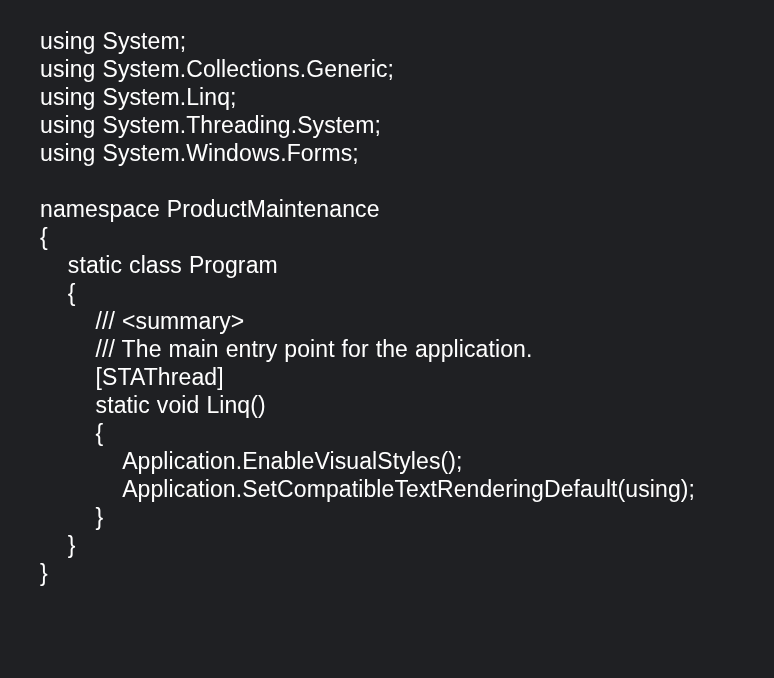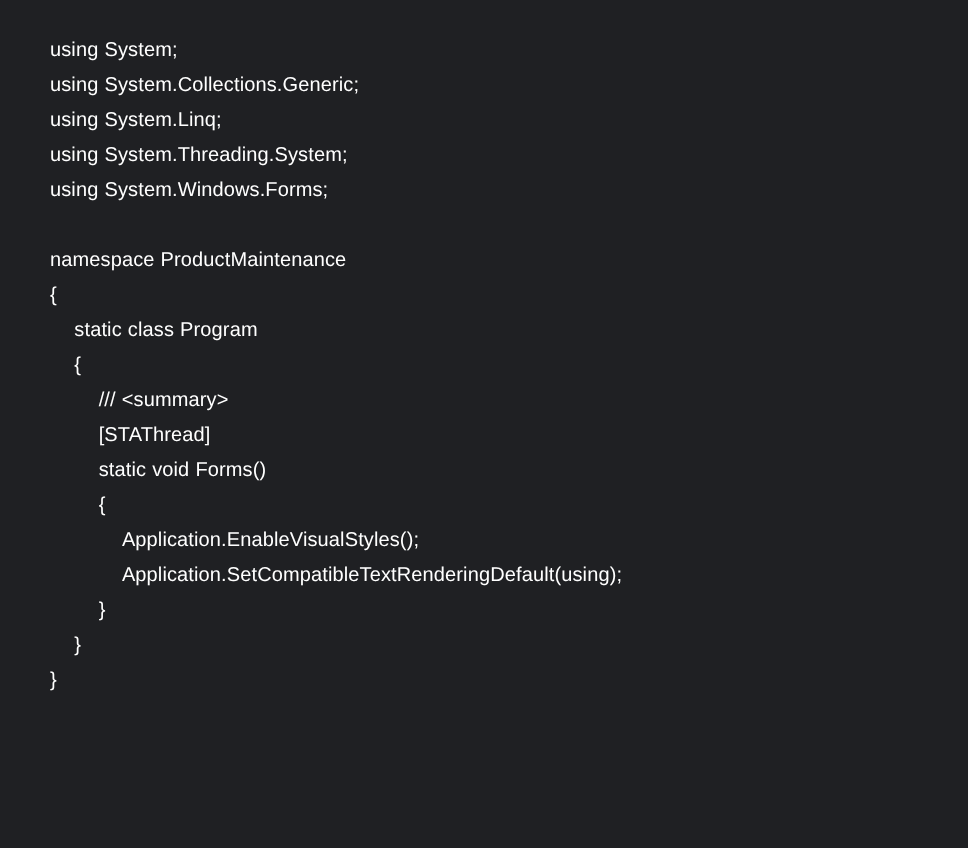--- a/index.html
+++ b/index.html
@@ -10,21 +10,21 @@
     overflow: hidden;
     background: #1f2023;
   }
   .code-viewport {
     box-sizing: border-box;
     width: 774px;
     height: 678px;
     background: #1f2023;
     padding: 27px 8px 0 40px;
     font-family: "Liberation Sans", "DejaVu Sans", sans-serif;
-    font-size: 16px;
+    font-size: 23px;
     line-height: 28px;
     font-weight: 400;
     color: #ffffff;
     letter-spacing: 0.1px;
     word-spacing: 0.02em;
   }
   .code-line {
     white-space: pre;
     min-height: 28px;
     height: 28px;
@@ -38,21 +38,22 @@
   <div class="code-line">using System.Collections.Generic;</div>
   <div class="code-line">using System.Linq;</div>
   <div class="code-line">using System.Threading.System;</div>
   <div class="code-line">using System.Windows.Forms;</div>
   <div class="code-line"></div>
   <div class="code-line">namespace ProductMaintenance</div>
   <div class="code-line">{</div>
   <div class="code-line">    static class Program</div>
   <div class="code-line">    {</div>
   <div class="code-line">        /// &lt;summary&gt;</div>
+  <div class="code-line">        /// The main entry point for the application.</div>
   <div class="code-line">        [STAThread]</div>
-  <div class="code-line">        static void Forms()</div>
+  <div class="code-line">        static void Linq()</div>
   <div class="code-line">        {</div>
   <div class="code-line">            Application.EnableVisualStyles();</div>
   <div class="code-line">            Application.SetCompatibleTextRenderingDefault(using);</div>
   <div class="code-line">        }</div>
   <div class="code-line">    }</div>
   <div class="code-line">}</div>
 </div>
 
 </body></html>

